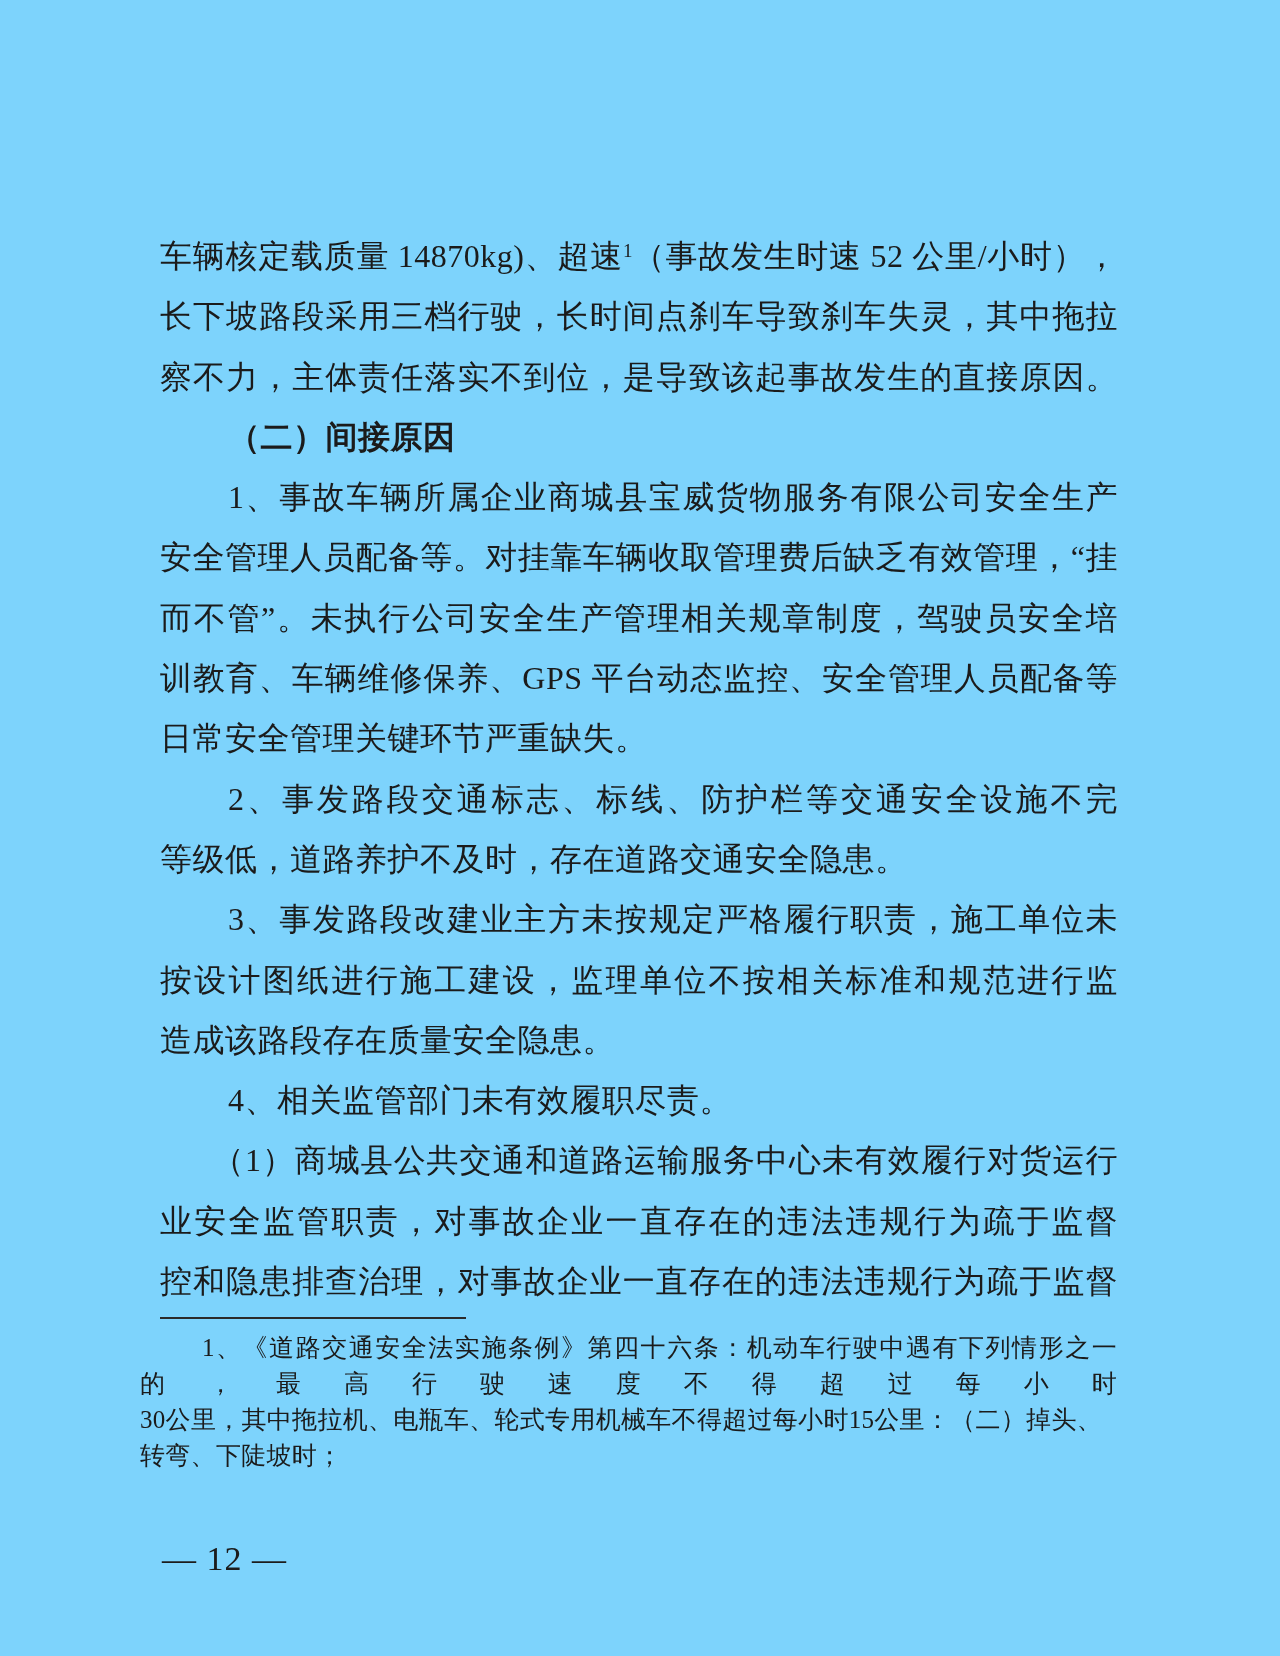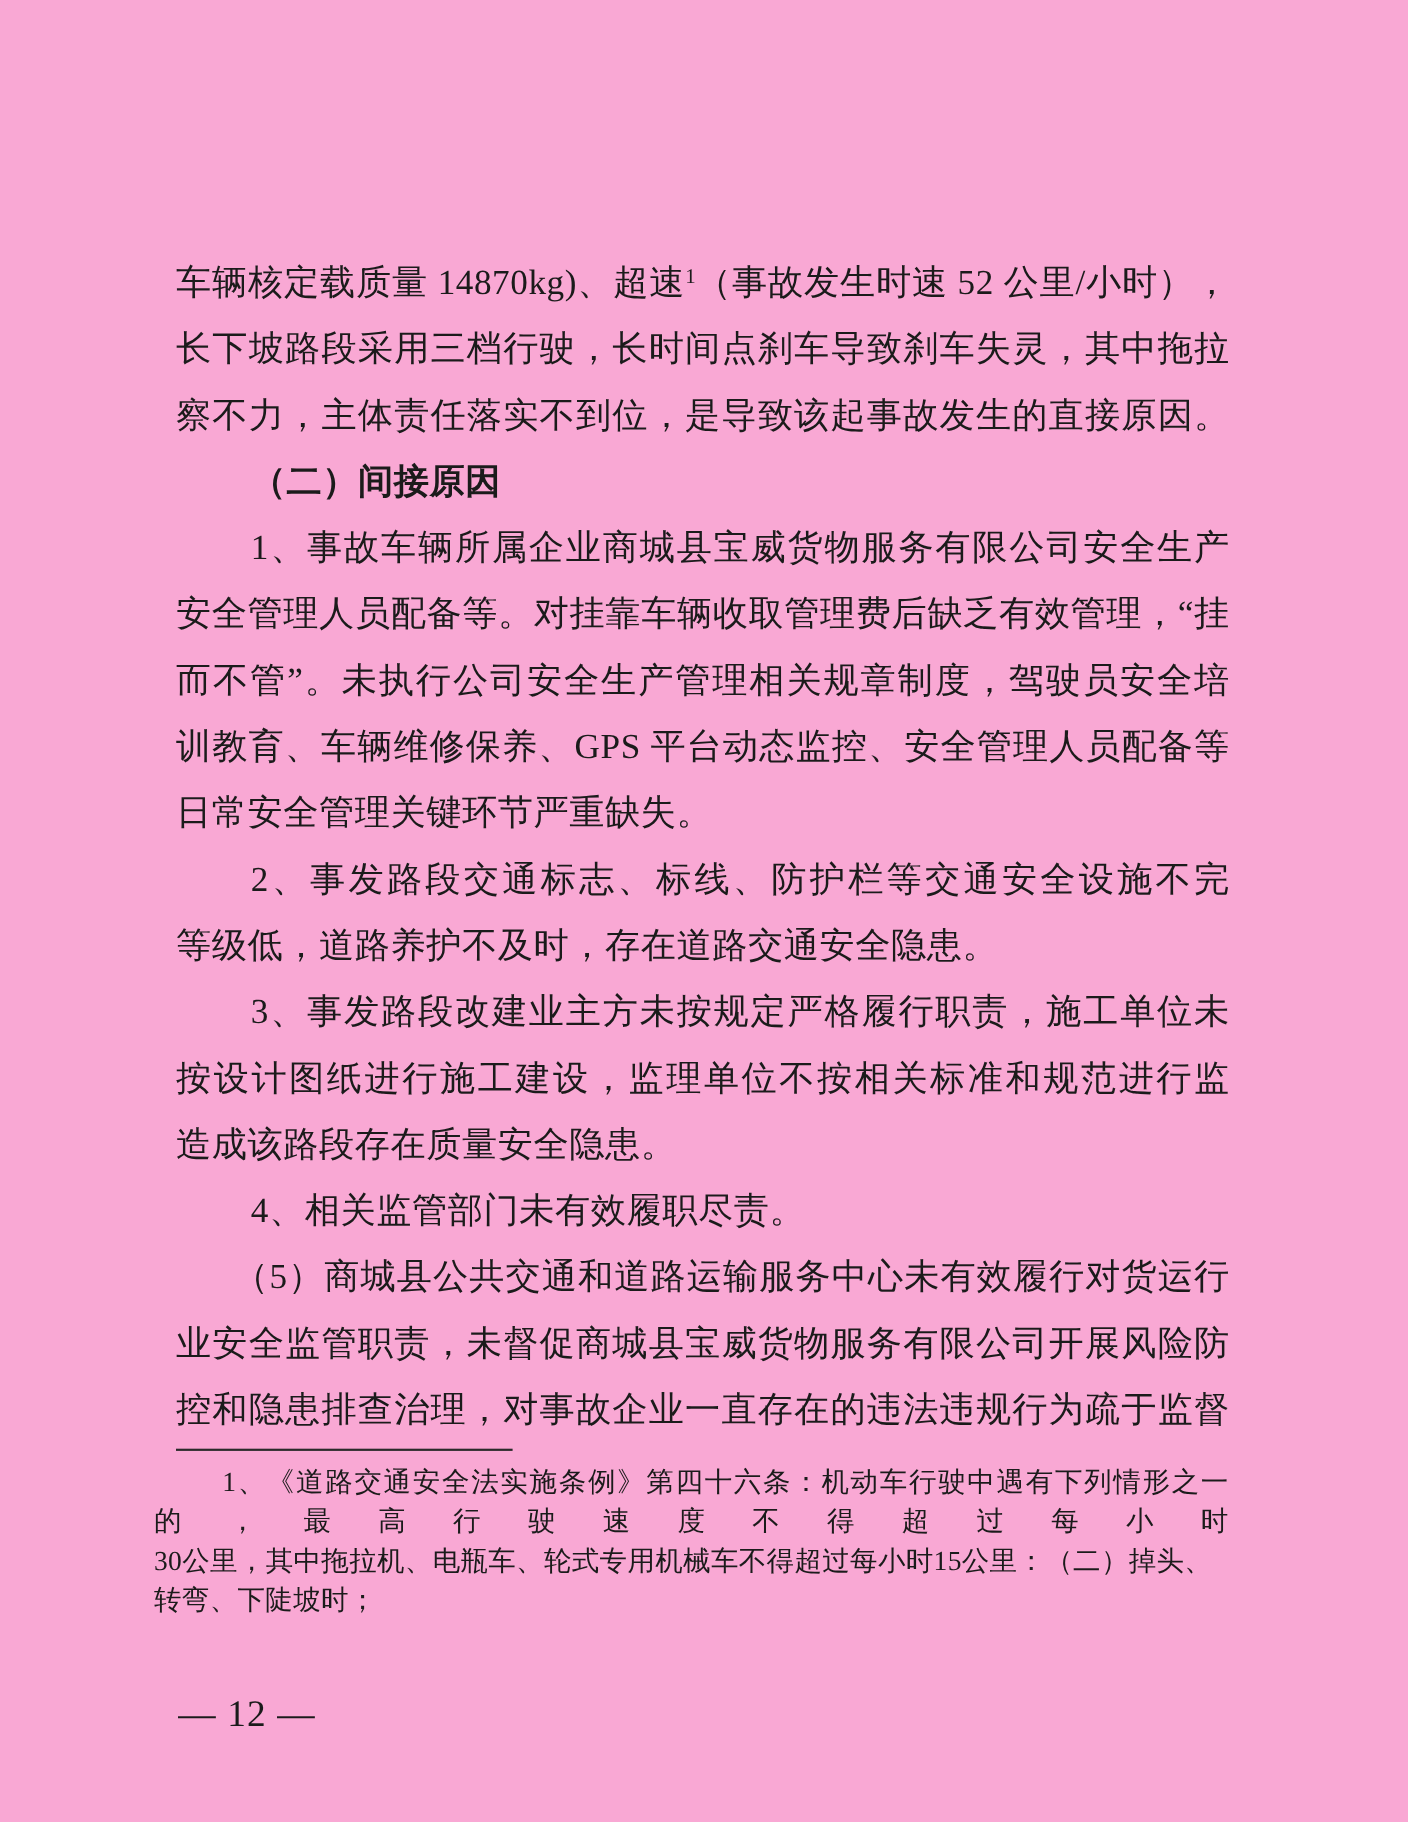--- a/index.html
+++ b/index.html
@@ -1,20 +1,20 @@
 <!DOCTYPE html>
 <html lang="zh"><head>
 <meta charset="utf-8">
 <style>
   html,body { margin:0; padding:0; background:#e8e8e8; }
   .page {
     position:relative;
     width:1280px; height:1656px;
     margin:0 auto;
-    background:#f9a8d4;
+    background:#7dd3fc;
     color:#1b1b1b;
     font-family:"Liberation Serif", serif;
     overflow:hidden;
   }
   .body-text {
     position:absolute;
     left:160px; top:226px;
     width:958px;
   }
   .bline {
@@ -88,22 +88,22 @@
 
     <div class="bline ind just">2、事发路段交通标志、标线、防护栏等交通安全设施不完善、</div>
     <div class="bline">等级低，道路养护不及时，存在道路交通安全隐患。</div>
 
     <div class="bline ind just">3、事发路段改建业主方未按规定严格履行职责，施工单位未</div>
     <div class="bline just">按设计图纸进行施工建设，监理单位不按相关标准和规范进行监理，</div>
     <div class="bline">造成该路段存在质量安全隐患。</div>
 
     <div class="bline ind">4、相关监管部门未有效履职尽责。</div>
 
-    <div class="bline ind-paren just">（5）商城县公共交通和道路运输服务中心未有效履行对货运行</div>
-    <div class="bline just">业安全监管职责，未督促商城县宝威货物服务有限公司开展风险防</div>
+    <div class="bline ind-paren just">（1）商城县公共交通和道路运输服务中心未有效履行对货运行</div>
+    <div class="bline just">业安全监管职责，对事故企业一直存在的违法违规行为疏于监督</div>
     <div class="bline just">控和隐患排查治理，对事故企业一直存在的违法违规行为疏于监督</div>
 
   </div>
 
   <div class="fnsep"></div>
 
   <div class="footnote">
     <div class="fline fl1">1、《道路交通安全法实施条例》第四十六条：机动车行驶中遇有下列情形之一的，最高行驶速度不得超过每小时</div>
     <div class="fline">30公里，其中拖拉机、电瓶车、轮式专用机械车不得超过每小时15公里：（二）掉头、转弯、下陡坡时；</div>
   </div>

